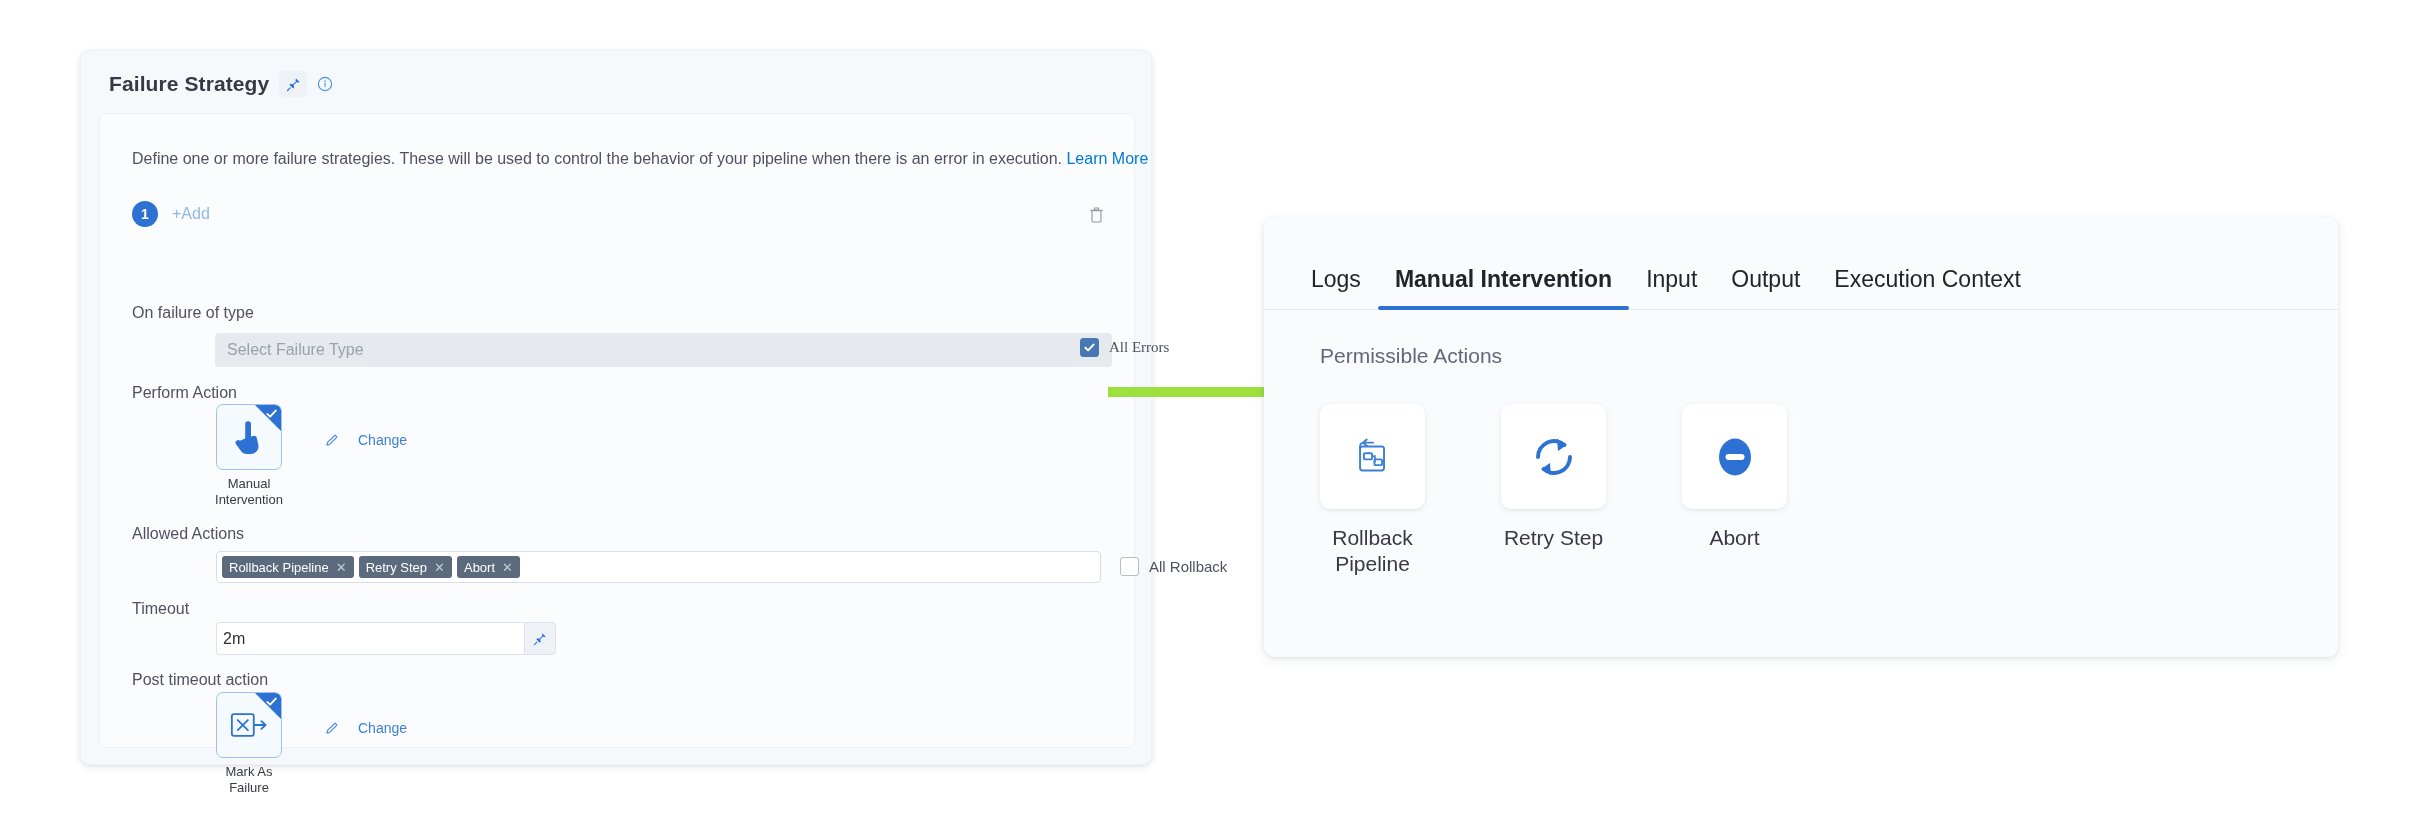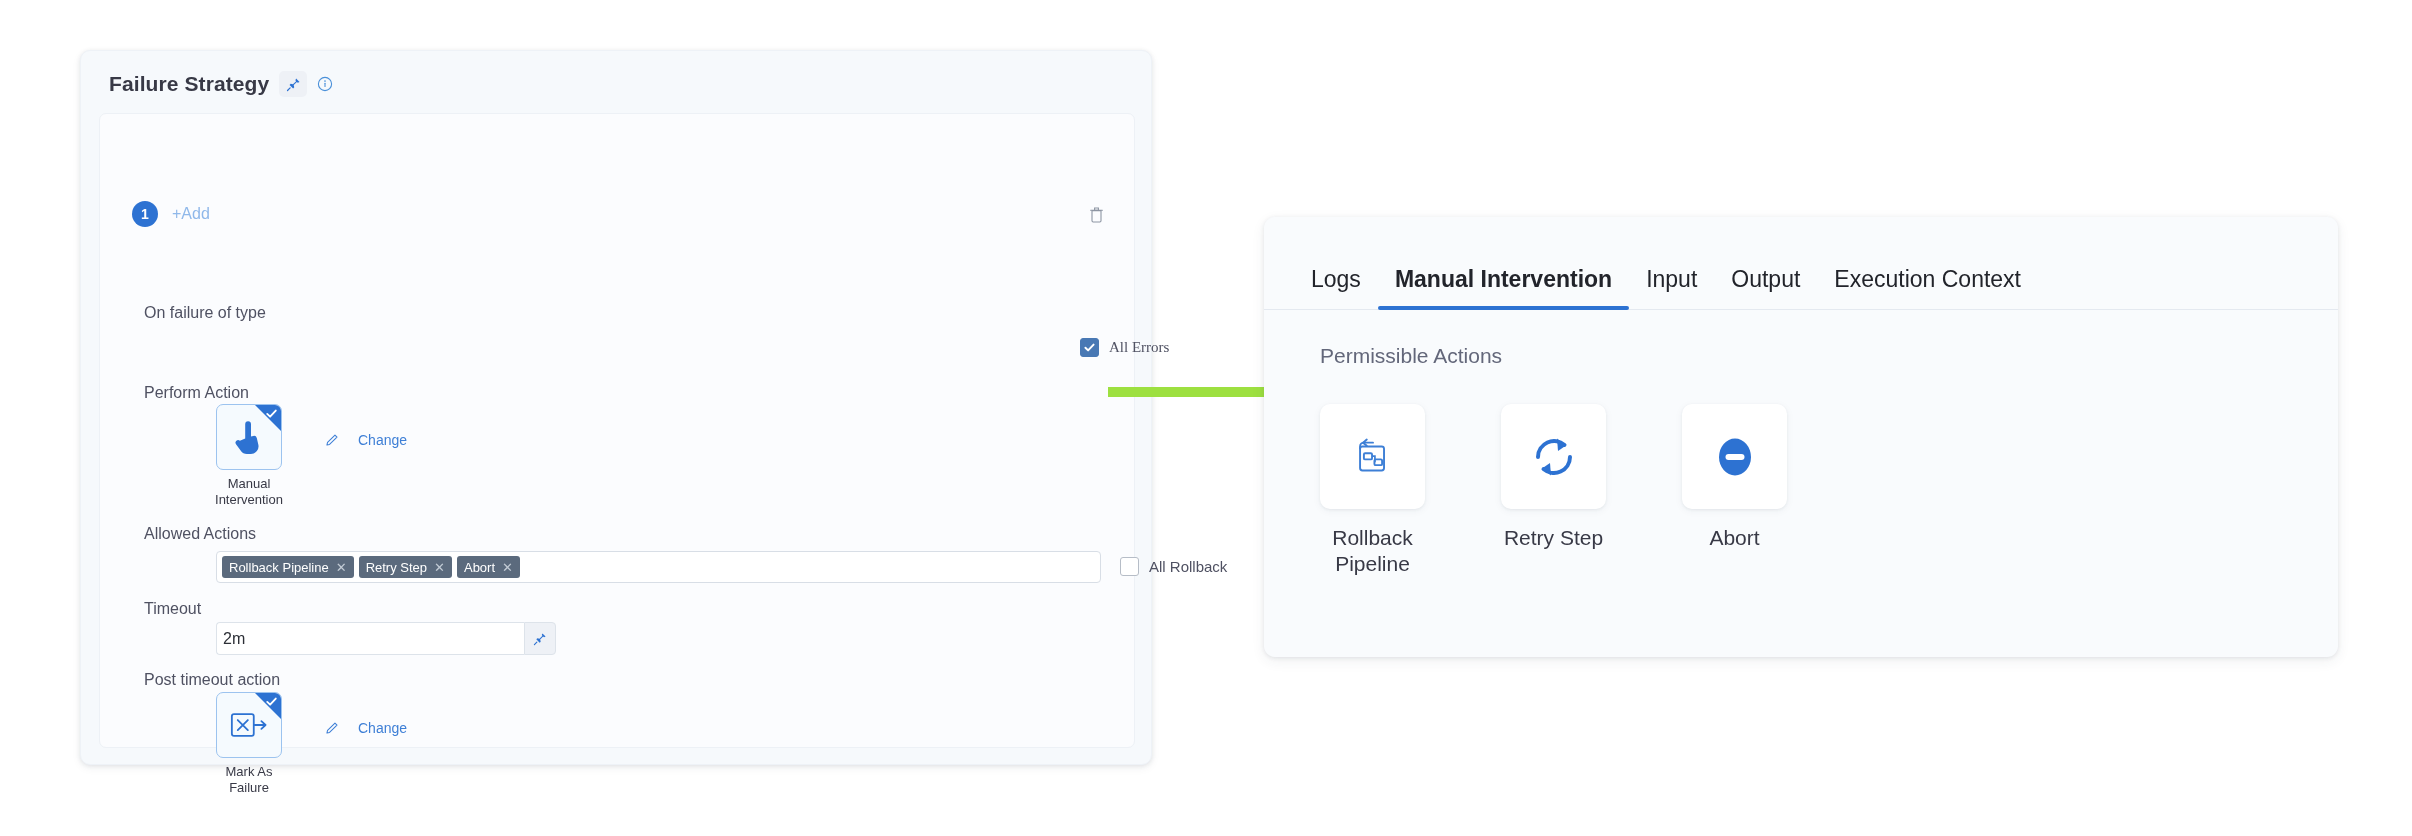--- a/index.html
+++ b/index.html
@@ -63,21 +63,21 @@
     background: #2d72d2; color: #fff;
     font-size: 14px; font-weight: bold;
     display: flex; align-items: center; justify-content: center;
   }
   .add-link {
     margin-left: 14px; color: #8fb8ea; font-size: 16px;
   }
   .trash-ico { margin-left: auto; display:flex; }
 
   .field-label {
-    position: absolute; font-size: 16px; color: #4f5162; margin-left: 12px;
+    position: absolute; font-size: 16px; color: #4f5162;
   }
   .lbl-onfailure { left: 32px; top: 190px; }
   .lbl-perform   { left: 32px; top: 270px; }
   .lbl-allowed   { left: 32px; top: 411px; }
   .lbl-timeout   { left: 32px; top: 486px; }
   .lbl-posttimeout { left: 32px; top: 557px; }
   .select-fake {
     position: absolute; left: 115px; top: 219px;
     width: 897px; height: 34px;
     background: #e6eaef;
@@ -249,34 +249,41 @@
         <svg width="16" height="16" viewBox="0 0 16 16">
           <circle cx="8" cy="8" r="6.6" fill="none" stroke="#4a90d9" stroke-width="1.1"></circle>
           <circle cx="8" cy="5" r="0.85" fill="#4a90d9"></circle>
           <rect x="7.45" y="6.8" width="1.1" height="4.3" rx="0.5" fill="#4a90d9"></rect>
         </svg>
       </div>
     </div>
 
     <div class="inner-card">
 
+      <div class="desc">
+        <span>Define one or more failure strategies. These will be used to control the behavior of your pipeline when there is an error in execution.</span>
+        <a href="#">Learn More</a>
+      </div>
 
       <div class="addrow">
         <div class="idx-badge">1</div>
         <div class="add-link">+Add</div>
         <div class="trash-ico">
           <svg width="15" height="17" viewBox="0 0 15 17">
             <path d="M3 4.6 h9 v10.2 a1.2 1.2 0 0 1 -1.2 1.2 h-6.6 a1.2 1.2 0 0 1 -1.2 -1.2 z" fill="none" stroke="#8d95a3" stroke-width="1.1"></path>
             <path d="M1.6 4.3 h11.8" stroke="#8d95a3" stroke-width="1.1" stroke-linecap="round"></path>
             <path d="M5.6 2 h3.8 v2.3 h-3.8 z" fill="none" stroke="#8d95a3" stroke-width="1.1"></path>
           </svg>
         </div>
       </div>
 
       <div class="field-label lbl-onfailure">On failure of type</div>
+      <div class="select-fake">
+        <span>Select Failure Type</span>
+      </div>
       <div class="cb-row cb-errors">
         <div class="cb-box checked">
           <svg width="13" height="13" viewBox="0 0 14 14">
             <path d="M2.6 7.2 L5.5 10.1 L11.4 3.9" fill="none" stroke="#ffffff" stroke-width="2.1" stroke-linecap="round" stroke-linejoin="round"></path>
           </svg>
         </div>
         <div class="cb-label">All Errors</div>
       </div>
 
       <div class="field-label lbl-perform">Perform Action</div>

